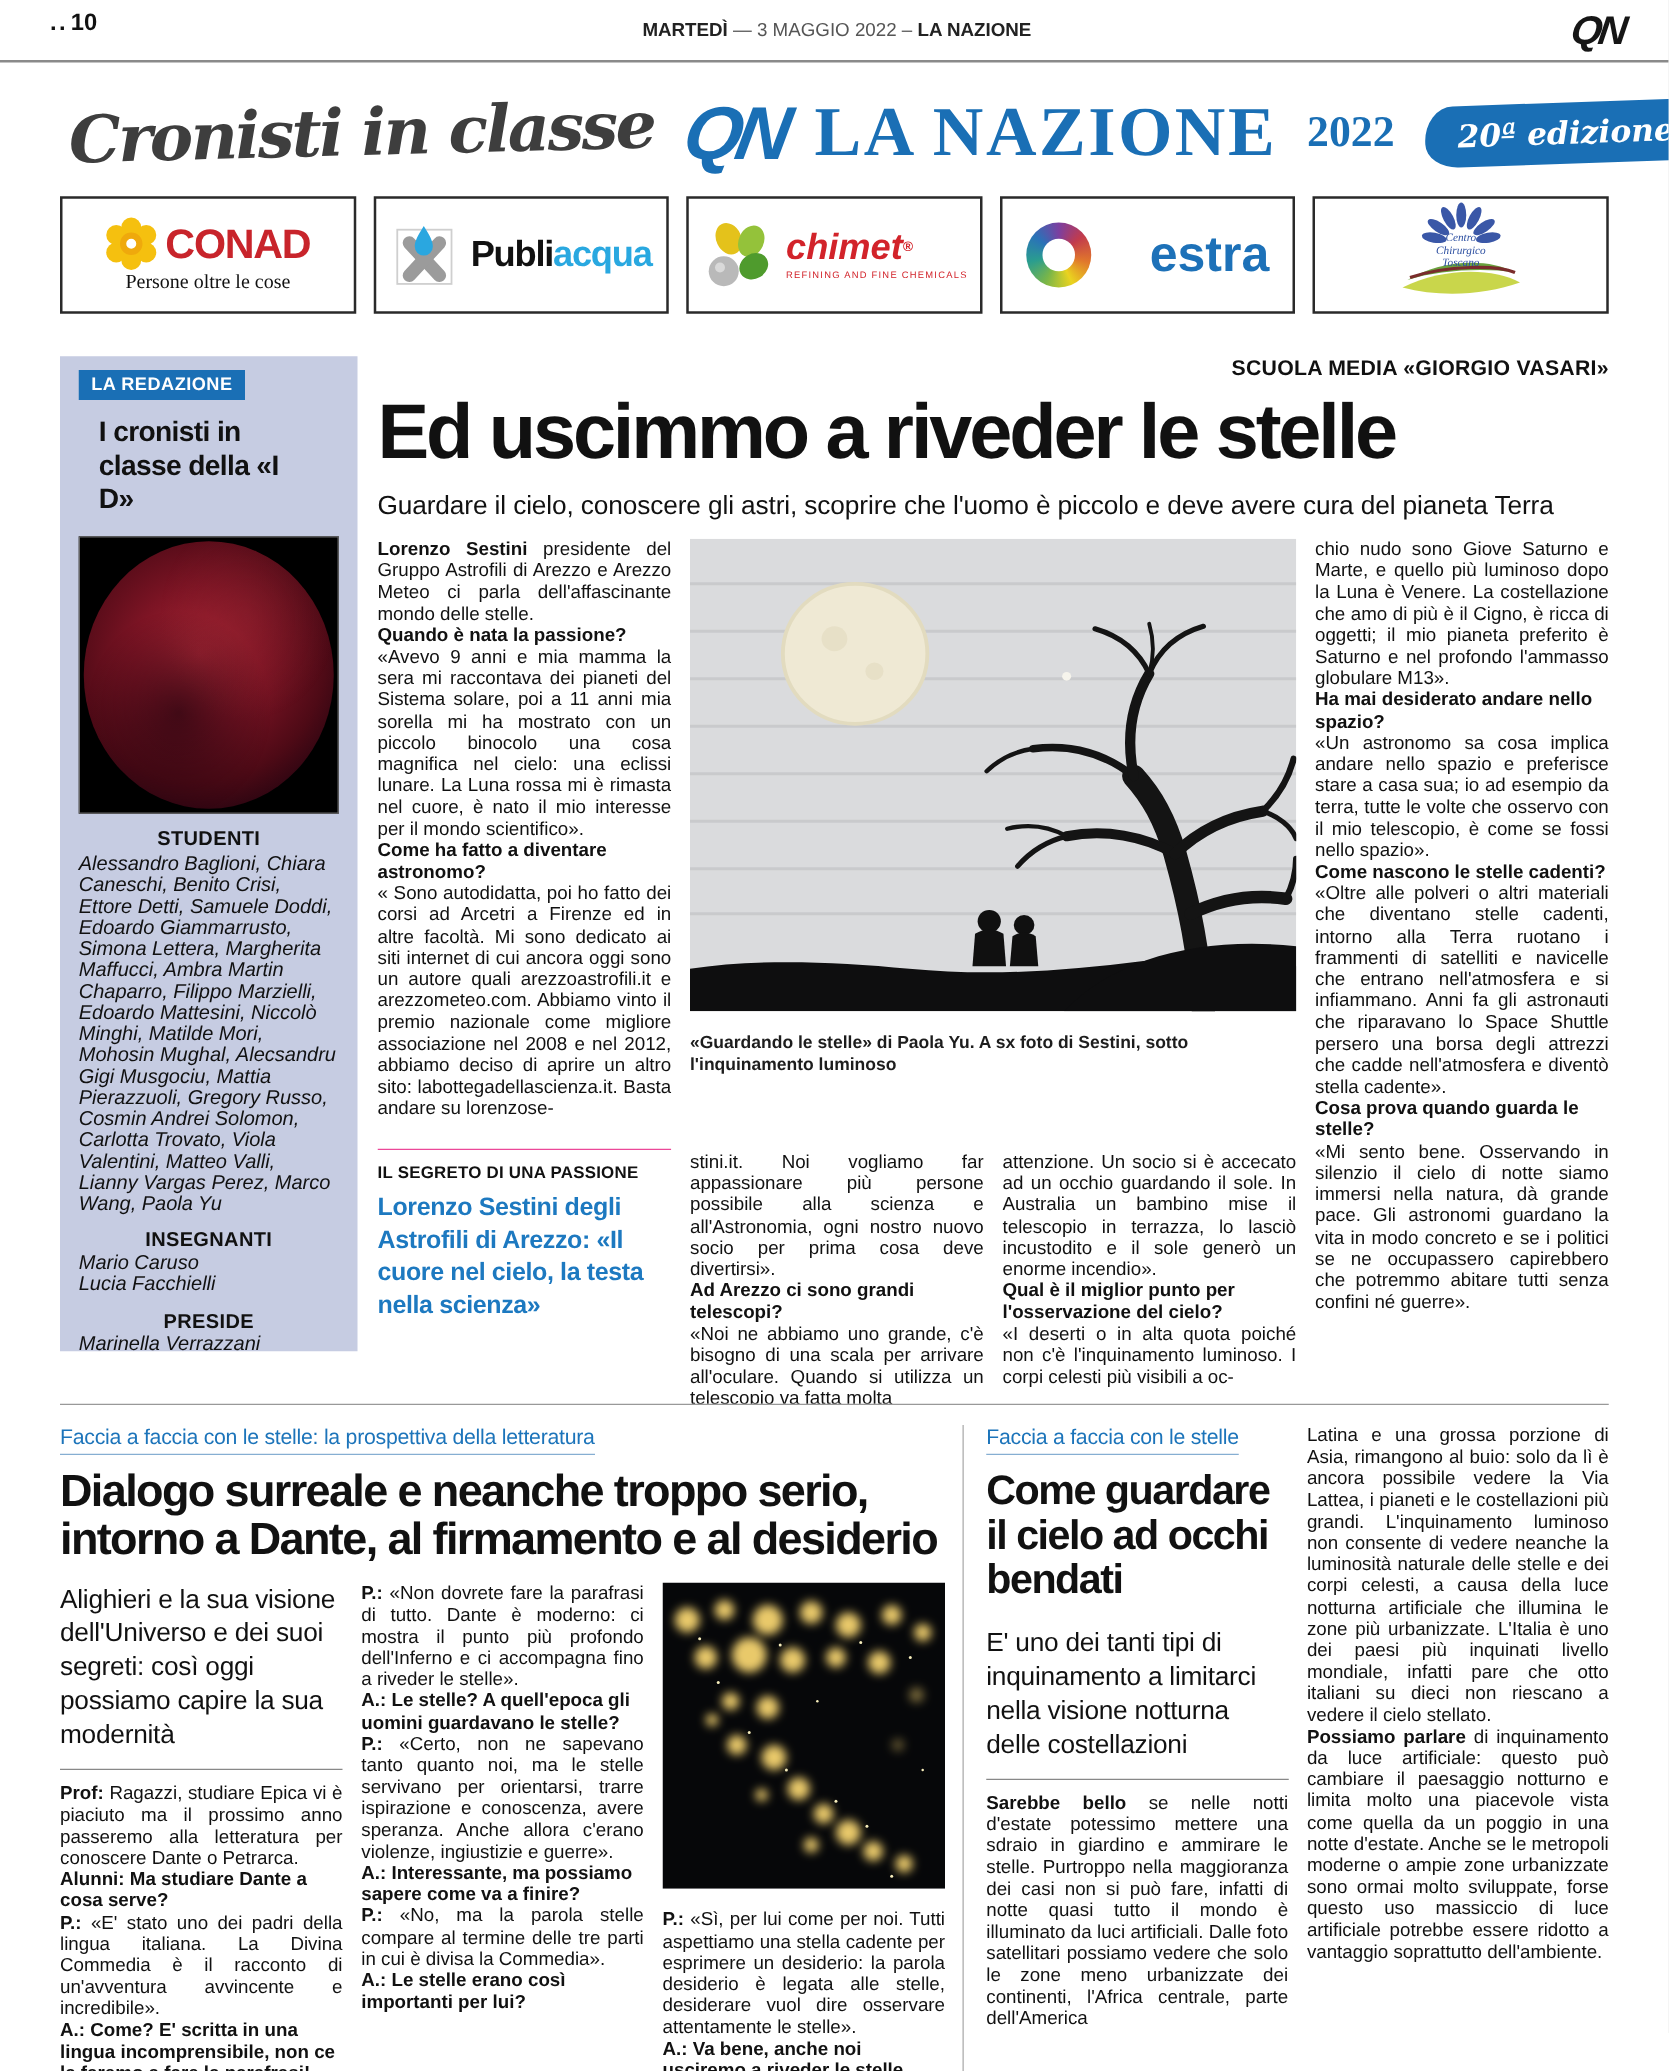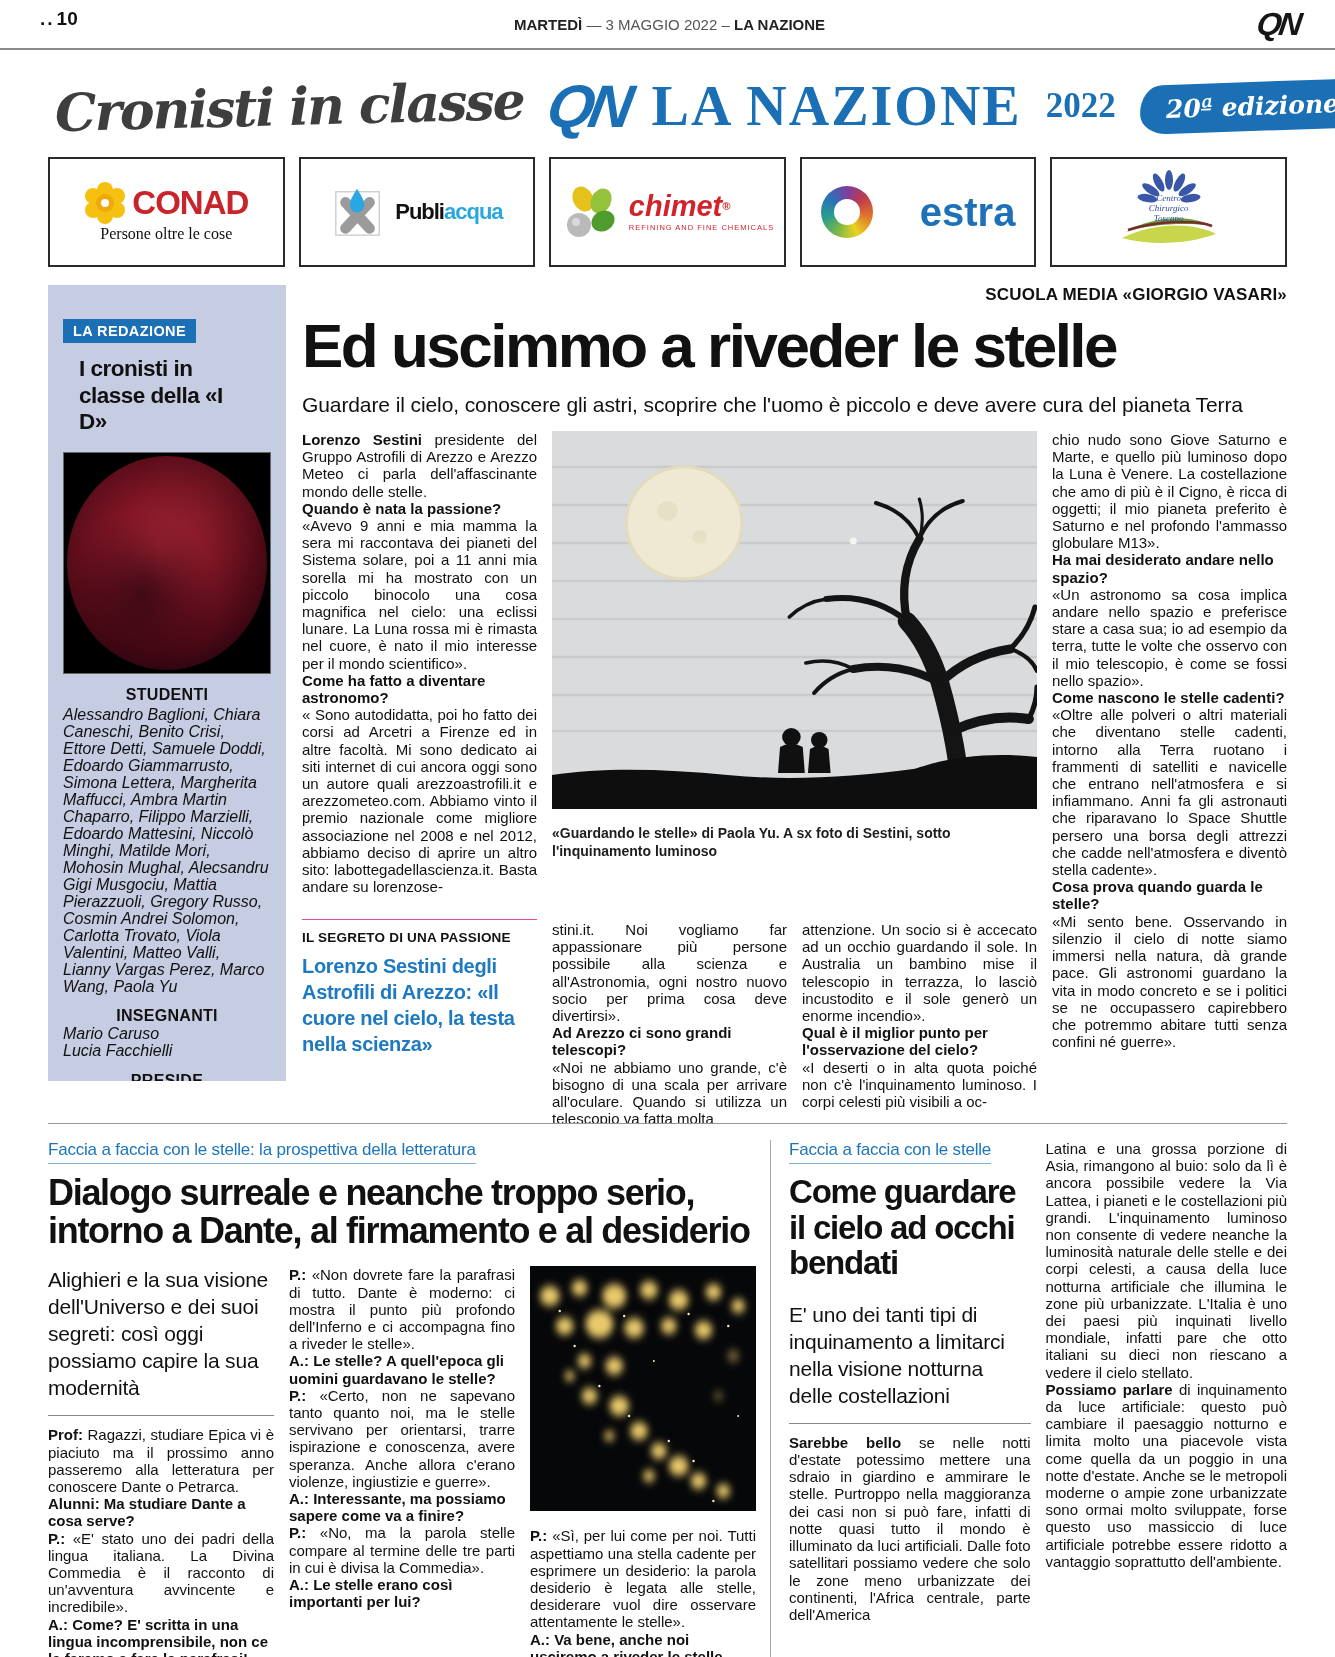--- a/index.html
+++ b/index.html
@@ -22,48 +22,48 @@
                 font-size:52px;color:#3e3e3e;letter-spacing:-2px;transform:rotate(-1.5deg);white-space:nowrap;}
   .m-qn{color:#1a6fb5;font-weight:bold;font-style:italic;font-size:60px;letter-spacing:-5px;
         transform:skewX(-10deg);white-space:nowrap;}
   .m-brand{color:#1a6fb5;font-family:"Liberation Serif",serif;font-weight:bold;font-size:56px;
            letter-spacing:2px;white-space:nowrap;}
   .m-year{color:#1a6fb5;font-family:"Liberation Serif",serif;font-weight:bold;font-size:35px;white-space:nowrap;}
   .m-badge{background:#1a6fb5;color:#fff;font-family:"DejaVu Serif",serif;font-style:italic;
            font-weight:bold;font-size:25px;padding:10px 26px;white-space:nowrap;
            border-radius:26px 34px 22px 30px / 32px 22px 34px 22px;transform:rotate(-2deg);}
   
-  .sponsors{position:absolute;top:157px;left:48px;right:48px;height:110px;display:flex;gap:14px;}
+  .sponsors{position:absolute;top:157px;left:48px;right:48px;height:94px;display:flex;gap:14px;}
   .sponsor{flex:1;border:2px solid #2a2a2a;background:#fff;display:flex;align-items:center;
            justify-content:center;gap:10px;overflow:hidden;position:relative;}
   .conad-col{display:flex;flex-direction:column;align-items:center;}
   .conad-row{display:flex;align-items:center;gap:6px;}
   .conad-name{color:#c8242b;font-weight:bold;font-size:33px;letter-spacing:-1px;}
   .conad-tag{font-family:"Liberation Serif",serif;font-size:16px;color:#111;margin-top:1px;}
   .flower{position:relative;width:42px;height:42px;flex:none;}
   .petal{position:absolute;width:16px;height:16px;background:#f5c00f;border-radius:50%;}
   .flower-center{position:absolute;left:12px;top:12px;width:18px;height:18px;border-radius:50%;
                  background:#fff;border:5px solid #efa90c;box-sizing:border-box;}
-  .pa-name{font-weight:bold;font-size:22px;letter-spacing:-1px;white-space:nowrap;text-align:right;}
+  .pa-name{font-weight:bold;font-size:29px;letter-spacing:-1px;white-space:nowrap;text-align:right;}
   .pa-blue{color:#29a8e0;}
   .ch-col{display:flex;flex-direction:column;align-items:flex-start;line-height:1;}
   .ch-name{color:#d2232a;font-style:italic;font-weight:bold;font-size:29px;}
   .ch-reg{font-size:11px;vertical-align:super;}
   .ch-tag{color:#d2232a;font-size:7.5px;letter-spacing:1px;margin-top:3px;}
   .estra-ring{width:52px;height:52px;border-radius:50%;position:relative;flex:none;
       background:conic-gradient(#7b3fa0,#c23b4c,#e0762c,#ead31f,#7ab648,#2a9d8f,#2a72b8,#7b3fa0);}
   .estra-ring::after{content:"";position:absolute;inset:13px;background:#fff;border-radius:50%;}
   .estra-name{color:#1d71b8;font-size:40px;font-weight:bold;letter-spacing:0;margin-left:37px;}
   .cct-wrap{position:relative;width:130px;height:88px;}
   .cct-text{position:absolute;left:50%;top:26px;transform:translateX(-50%);width:62px;
             font-family:"Liberation Serif",serif;font-style:italic;font-size:9px;line-height:1.1;
             color:#2b4ea0;text-align:center;}
   
   .top-section{position:absolute;top:285px;left:48px;right:48px;height:838px;display:flex;gap:16px;}
-  .sidebar{width:238px;flex:none;background:#c6cce2;padding:34px 15px;box-sizing:border-box;
+  .sidebar{width:238px;flex:none;background:#c6cce2;padding:11px 15px;box-sizing:border-box;
            height:796px;overflow:hidden;}
   .side-badge{display:inline-block;background:#1a6fb5;color:#fff;font-weight:bold;font-size:14.5px;
               padding:4px 10px;letter-spacing:.4px;}
   .side-title{font-weight:bold;font-size:22.5px;line-height:1.18;margin:13px 16px 16px;letter-spacing:-.5px;}
   .moon-photo{width:100%;height:222px;background:#000;position:relative;border:1px solid #666;box-sizing:border-box;}
   .moon-disc{position:absolute;inset:3px;border-radius:50%;
      background:radial-gradient(circle at 46% 42%, #a62333 0%, #7c1424 32%, #4e0a16 62%, #250410 82%, #090103 96%);}
   .moon-shadow{position:absolute;inset:3px;border-radius:50%;
      background:radial-gradient(ellipse at 38% 64%, rgba(5,0,8,.5) 0%, transparent 42%),
                 radial-gradient(ellipse at 66% 28%, rgba(150,40,50,.3) 0%, transparent 38%);}

